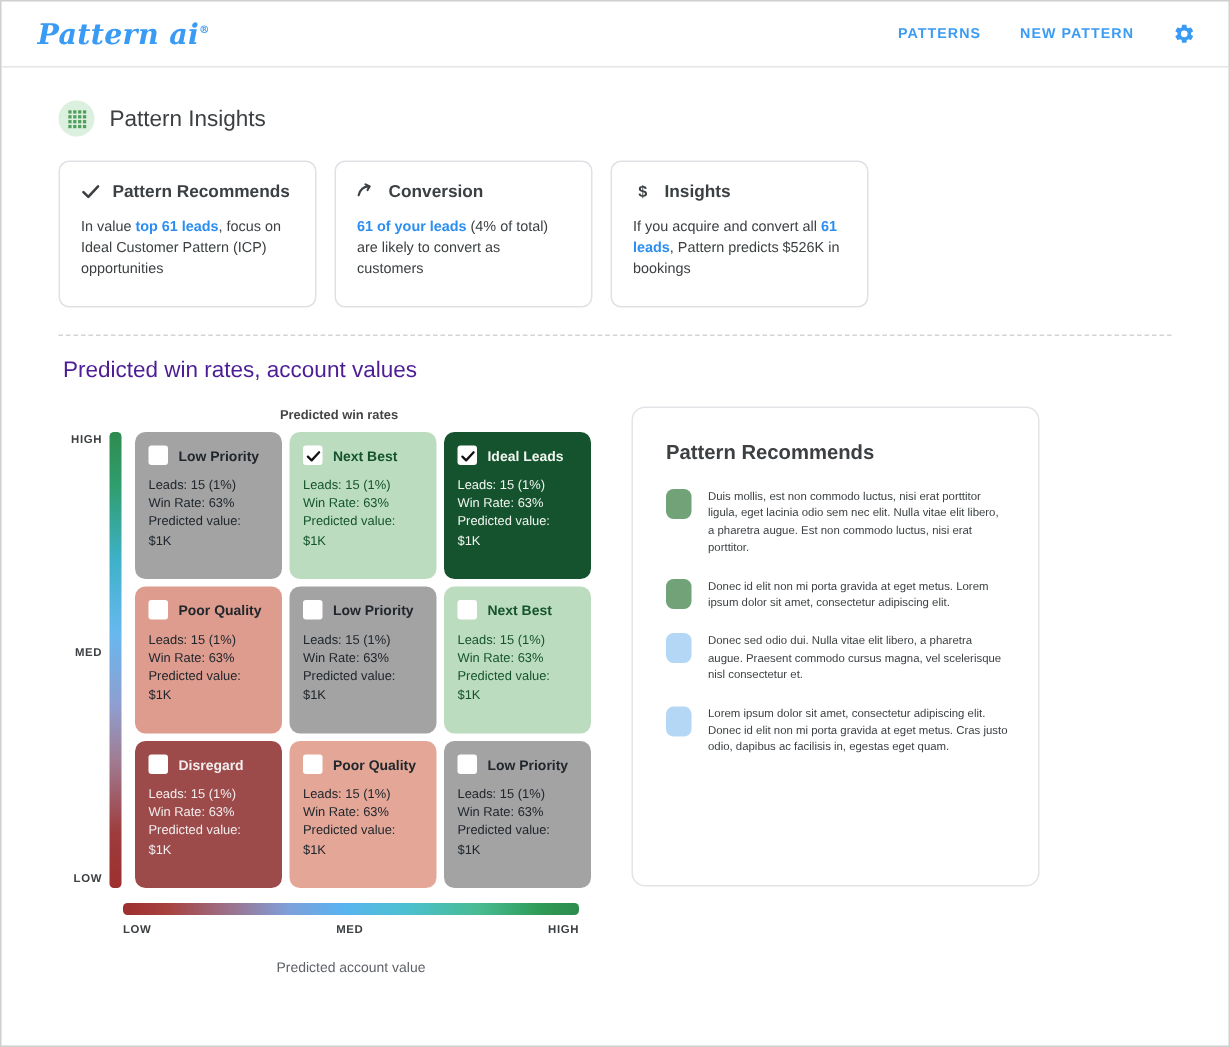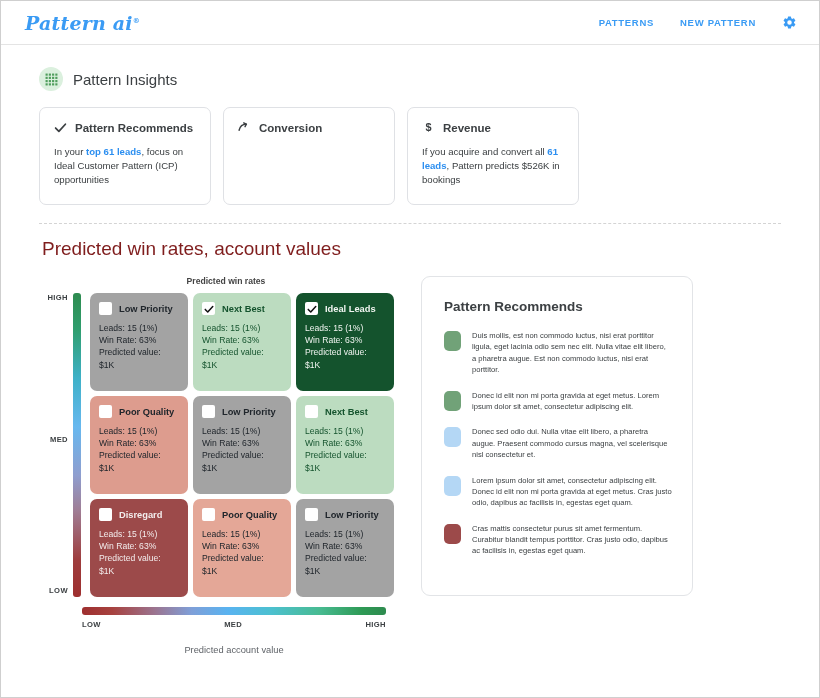--- a/index.html
+++ b/index.html
@@ -75,21 +75,21 @@
   .icard-icon { width: 13px; height: 13px; flex: 0 0 auto; display:block; color:#3c4043; }
   .icard-title { font-size: 11.5px; font-weight: 700; color: #3c4043; }
   .icard-body { font-size: 9.6px; line-height: 1.45; color: #3c4043; }
   .hl { color: #2b8ef0; font-weight: 700; }
 
   .divider {
     border-top: 1px dashed #d4d4d4;
     margin: 18px 0 0 0;
   }
   .section-title {
-    font-size: 19px; color: #7f1d1d; font-weight: 400;
+    font-size: 15px; color: #4c1d95; font-weight: 400;
     margin: 14px 0 0 3px;
   }
 
   
   .matrix-wrap { display: flex; margin-top: 16px; }
   .matrix-left { position: relative; width: 368px; }
   .axis-y-label {
     font-size: 8.6px; color: #444; font-weight: 700; margin: 0 0 7px 6px; text-align: center;
   }
   .matrix-body { display: flex; }
@@ -231,40 +231,43 @@
     <div class="cards-row">
 
       <div class="icard">
         <div class="icard-head">
           <svg class="icard-icon" viewBox="0 0 24 24" fill="none" stroke="#3c4043" stroke-width="3.2" stroke-linecap="round" stroke-linejoin="round">
             <path d="M3 13l6 6L21 6"></path>
           </svg>
           <span class="icard-title">Pattern Recommends</span>
         </div>
         <div class="icard-body">
-          <span>In your </span><span class="hl">top 61 leads</span><span>, focus on Ideal Customer Pattern (ICP) opportunities</span>
+          <span>In value </span><span class="hl">top 61 leads</span><span>, focus on Ideal Customer Pattern (ICP) opportunities</span>
         </div>
       </div>
 
       <div class="icard">
         <div class="icard-head">
           <svg class="icard-icon" viewBox="0 0 24 24" fill="none" stroke="#3c4043" stroke-width="2.6" stroke-linecap="round" stroke-linejoin="round">
             <path d="M2 17C4 9 9 6 15 6"></path>
             <path d="M10.5 3.5L15.5 6 13 10.5"></path>
           </svg>
           <span class="icard-title">Conversion</span>
         </div>
+        <div class="icard-body">
+          <span></span><span class="hl">61 of your leads</span><span> (4% of total) are likely to convert as customers</span>
+        </div>
       </div>
 
       <div class="icard">
         <div class="icard-head">
           <svg class="icard-icon" viewBox="0 0 24 24">
             <text x="12" y="19" text-anchor="middle" font-family="Liberation Sans, sans-serif" font-size="20" font-weight="700" fill="#3c4043">$</text>
           </svg>
-          <span class="icard-title">Revenue</span>
+          <span class="icard-title">Insights</span>
         </div>
         <div class="icard-body">
           <span>If you acquire and convert all </span><span class="hl">61 leads</span><span>, Pattern predicts $526K in bookings</span>
         </div>
       </div>
 
     </div>
 
     <div class="divider"></div>
     <div class="section-title">Predicted win rates, account values</div>
@@ -426,22 +429,18 @@
               <div class="rec-text">Donec id elit non mi porta gravida at eget metus. Lorem ipsum dolor sit amet, consectetur adipiscing elit.</div>
             </div>
             <div class="rec-item">
               <span class="rec-swatch sw-blue"></span>
               <div class="rec-text">Donec sed odio dui. Nulla vitae elit libero, a pharetra augue. Praesent commodo cursus magna, vel scelerisque nisl consectetur et.</div>
             </div>
             <div class="rec-item">
               <span class="rec-swatch sw-blue"></span>
               <div class="rec-text">Lorem ipsum dolor sit amet, consectetur adipiscing elit. Donec id elit non mi porta gravida at eget metus. Cras justo odio, dapibus ac facilisis in, egestas eget quam.</div>
             </div>
-            <div class="rec-item">
-              <span class="rec-swatch sw-red"></span>
-              <div class="rec-text">Cras mattis consectetur purus sit amet fermentum. Curabitur blandit tempus porttitor. Cras justo odio, dapibus ac facilisis in, egestas eget quam.</div>
-            </div>
           </div>
       </div>
 
     </div>
   </div>
 </div>
 
 </body></html>

